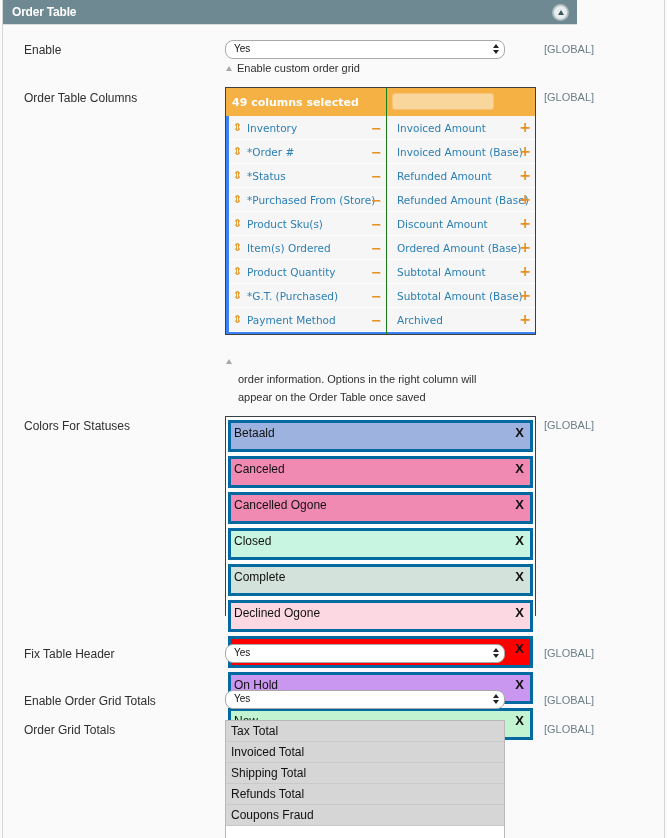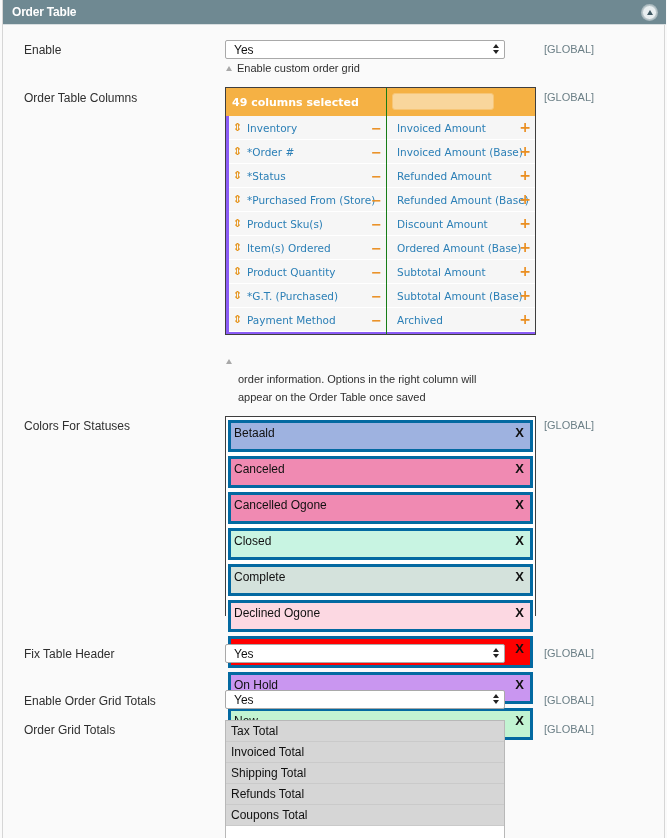--- a/index.html
+++ b/index.html
@@ -1,33 +1,33 @@
 <!DOCTYPE html>
 <html><head>
 <meta charset="utf-8">
 <style>
   * { box-sizing: border-box; margin: 0; padding: 0; }
   body { width: 667px; height: 838px; background: #fafafa; font-family: "Liberation Sans", sans-serif; font-size: 12px; color: #2f2f2f; position: relative; overflow: hidden; }
   .frame { position: absolute; left: 2px; top: 0; width: 663px; height: 838px; border-left: 1px solid #d6d6d6; border-right: 1px solid #d6d6d6; background: #fafafa; }
-  .header { position: absolute; left: 0; top: 0; width: 663px; height: 25px; background: #6f8992; border-bottom: 1px solid #d8dee0; }
+  .header { position: absolute; left: 0; top: 0; width: 574px; height: 25px; background: #6f8992; border-bottom: 1px solid #d8dee0; }
   .header-title { position: absolute; left: 9px; top: 5px; color: #fff; font-weight: bold; font-size: 12px; letter-spacing: -0.2px; }
   .collapse-btn { position: absolute; right: 9px; top: 5px; width: 15px; height: 15px; border-radius: 50%; background: #e8eef0; border: 1px solid #b6c4c8; box-shadow: 0 0 0 1px rgba(255,255,255,0.4); }
   .collapse-btn::after { content: ""; position: absolute; left: 4px; top: 4px; border-left: 3px solid transparent; border-right: 3px solid transparent; border-bottom: 5px solid #3d5660; }
   .label { position: absolute; left: 21px; font-size: 12px; color: #2f2f2f; }
   .scope { position: absolute; left: 541px; font-size: 11px; color: #6b7f86; }
-  .select { position: absolute; left: 222px; width: 280px; height: 19px; background: #fff; border: 1px solid #a9a9a9; border-radius: 2px; padding: 2px 0 0 8px; font-size: 12px; color: #111; }
+  .select { position: absolute; left: 222px; width: 280px; height: 19px; background: #fff; border: 1px solid #a9a9a9; border-radius: 8px; padding: 2px 0 0 8px; font-size: 10px; color: #111; }
   .select .arrows { position: absolute; right: 5px; top: 3px; width: 6px; height: 11px; }
   .select .arrows::before { content: ""; position: absolute; left: 0; top: 0; border-left: 3px solid transparent; border-right: 3px solid transparent; border-bottom: 4px solid #222; }
   .select .arrows::after { content: ""; position: absolute; left: 0; top: 6px; border-left: 3px solid transparent; border-right: 3px solid transparent; border-top: 4px solid #222; }
   .note { position: absolute; left: 223px; font-size: 11px; color: #2f2f2f; line-height: 18px; }
   .note .tri { display: inline-block; width: 0; height: 0; border-left: 3px solid transparent; border-right: 3px solid transparent; border-bottom: 5px solid #a8a8a8; margin-right: 5px; vertical-align: 1px; }
   .note .indent { padding-left: 12px; display: block; }
 
   
-  .picker { position: absolute; left: 222px; top: 87px; width: 311px; height: 248px; background: #8b5cf6; border: 1px solid #3e3e3e; }
+  .picker { position: absolute; left: 222px; top: 87px; width: 311px; height: 248px; background: #3b82f6; border: 1px solid #3e3e3e; }
   .picker-head { position: absolute; left: 0; top: 0; width: 309px; height: 28px; background: #f5b144; }
   .picker-count { position: absolute; left: 6px; top: 8px; color: #fff; font-weight: bold; font-size: 11px; font-family: "DejaVu Sans", sans-serif; }
   .picker-search { position: absolute; left: 166px; top: 5px; width: 102px; height: 17px; background: #f9d69c; border: 1px solid #f7c575; border-radius: 3px; }
   .picker-divider { position: absolute; left: 160px; top: 0; width: 1px; height: 246px; background: #177d17; }
   .col { position: absolute; top: 28px; }
   .col-left { left: 0; width: 160px; }
   .col-right { left: 161px; width: 148px; }
   .item { position: relative; height: 24px; border-bottom: 1px solid #fff; background: #f6f6f6; font-family: "DejaVu Sans", sans-serif; font-size: 10.5px; color: #2b7fb6; }
   .col-left .item { margin: 0 0 0 3px; }
   .item .drag { position: absolute; left: 4px; top: 5px; color: #e5951f; font-size: 11px; font-weight: bold; }
@@ -215,15 +215,15 @@
   </div>
   <span class="scope" style="top:694px">[GLOBAL]</span>
 
   <span class="label" style="top:723px">Order Grid Totals</span>
   <span class="scope" style="top:723px">[GLOBAL]</span>
   <div class="totals">
     <div class="total">Tax Total</div>
     <div class="total">Invoiced Total</div>
     <div class="total">Shipping Total</div>
     <div class="total">Refunds Total</div>
-    <div class="total">Coupons Total</div>
+    <div class="total">Coupons Fraud</div>
   </div>
 </div>
 
 </body></html>

